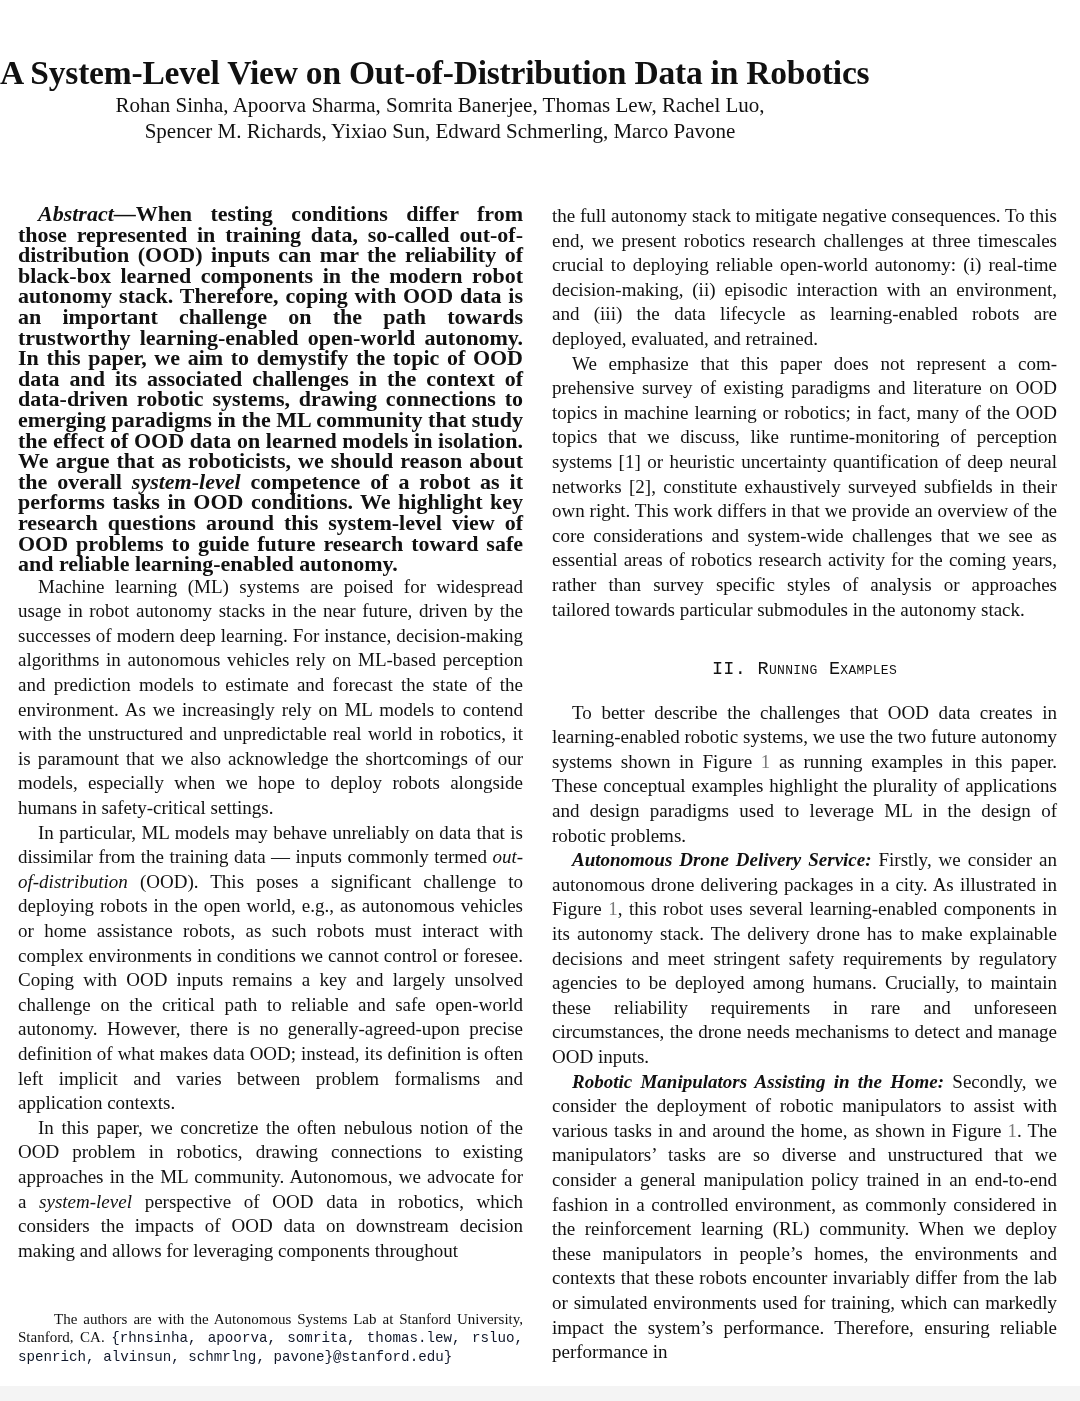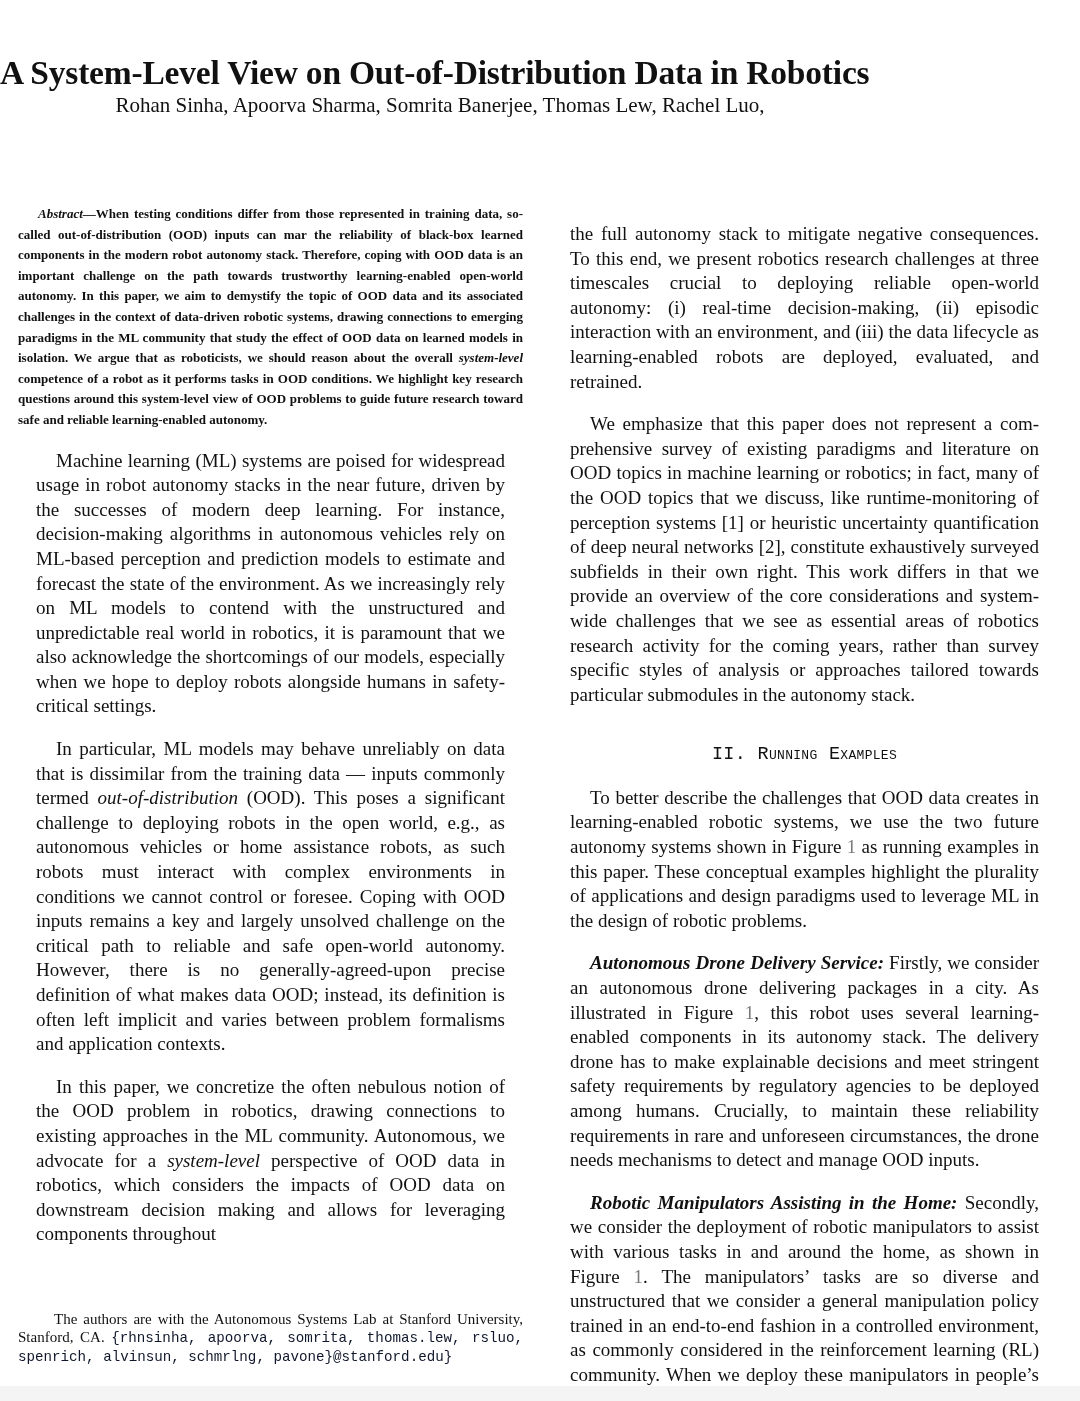--- a/index.html
+++ b/index.html
@@ -11,23 +11,23 @@
     position: absolute; left: 0; width: 1080px; top: 14px; text-align: left;
     font-size: 33.5px; font-weight: bold; letter-spacing: -0.2px; margin-top: 40px;
   }
   .authors {
     position: absolute; left: 0; width: 880px; top: 92px; text-align: center;
     font-size: 21px; line-height: 26px;
   }
   .col { position: absolute; top: 204px; width: 505px; font-size: 19px; line-height: 24.6px; }
   .col-left { left: 18px; }
   .col-right { left: 552px; }
-  p { margin: 18px; text-align: justify; text-indent: 20px; hyphens: manual; }
+  p { margin: 0; text-align: justify; text-indent: 20px; hyphens: manual; }
   p.noindent { text-indent: 0; }
-  .abstract { font-weight: bold; font-size: 13px; line-height: 20.6px; text-indent: 20px; text-align: justify; margin: 0; }
+  .abstract { font-weight: bold; font-size: 22px; line-height: 20.6px; text-indent: 20px; text-align: justify; margin: 0; }
   .abstract .label { font-style: italic; }
   .abstract i { font-style: italic; }
   .section-head {
     text-align: center; font-size: 18.5px; margin: 18px 0 7px 0;
     font-variant: small-caps; letter-spacing: 0.3px;
   }
   .section-head.second { margin: 36px 0 18px 0; font-family: Liberation Mono, monospace; }
   .ref { color: #7a7a7a; }
   .runin { font-weight: bold; font-style: italic; }
   .footnote {
@@ -39,20 +39,21 @@
     position: absolute; left: 0; top: 1386px; width: 1080px; height: 15px;
     background: #f4f4f4;
   }
 </style>
 </head>
 <body>
 
 <div class="title">A System-Level View on Out-of-Distribution Data in Robotics</div>
 <div class="authors">
   <div>Rohan Sinha, Apoorva Sharma, Somrita Banerjee, Thomas Lew, Rachel Luo,</div>
+  <div>Spencer M. Richards, Yixiao Sun, Edward Schmerling, Marco Pavone</div>
 </div>
 
 <div class="col col-left">
   <p class="abstract">
     <span class="label">Abstract</span><span>—</span><span>When testing conditions differ from those rep­resented in training data, so-called out-of-distribution (OOD) inputs can mar the reliability of black-box learned components in the modern robot autonomy stack. Therefore, coping with OOD data is an important challenge on the path towards trustworthy learning-enabled open-world autonomy. In this paper, we aim to demystify the topic of OOD data and its associated challenges in the context of data-driven robotic systems, drawing connections to emerging paradigms in the ML community that study the effect of OOD data on learned models in isolation. We argue that as roboticists, we should reason about the overall </span><i>system-level</i><span> competence of a robot as it performs tasks in OOD conditions. We highlight key research questions around this system-level view of OOD problems to guide future research toward safe and reliable learning-enabled autonomy.</span>
   </p>
 
 
   <p>Machine learning (ML) systems are poised for widespread usage in robot autonomy stacks in the near future, driven by the successes of modern deep learning. For instance, decision-making algorithms in autonomous vehicles rely on ML-based perception and prediction models to estimate and forecast the state of the environment. As we increasingly rely on ML models to contend with the unstructured and unpredictable real world in robotics, it is paramount that we also acknowledge the shortcomings of our models, especially when we hope to deploy robots alongside humans in safety-critical settings.</p>
   <p>

